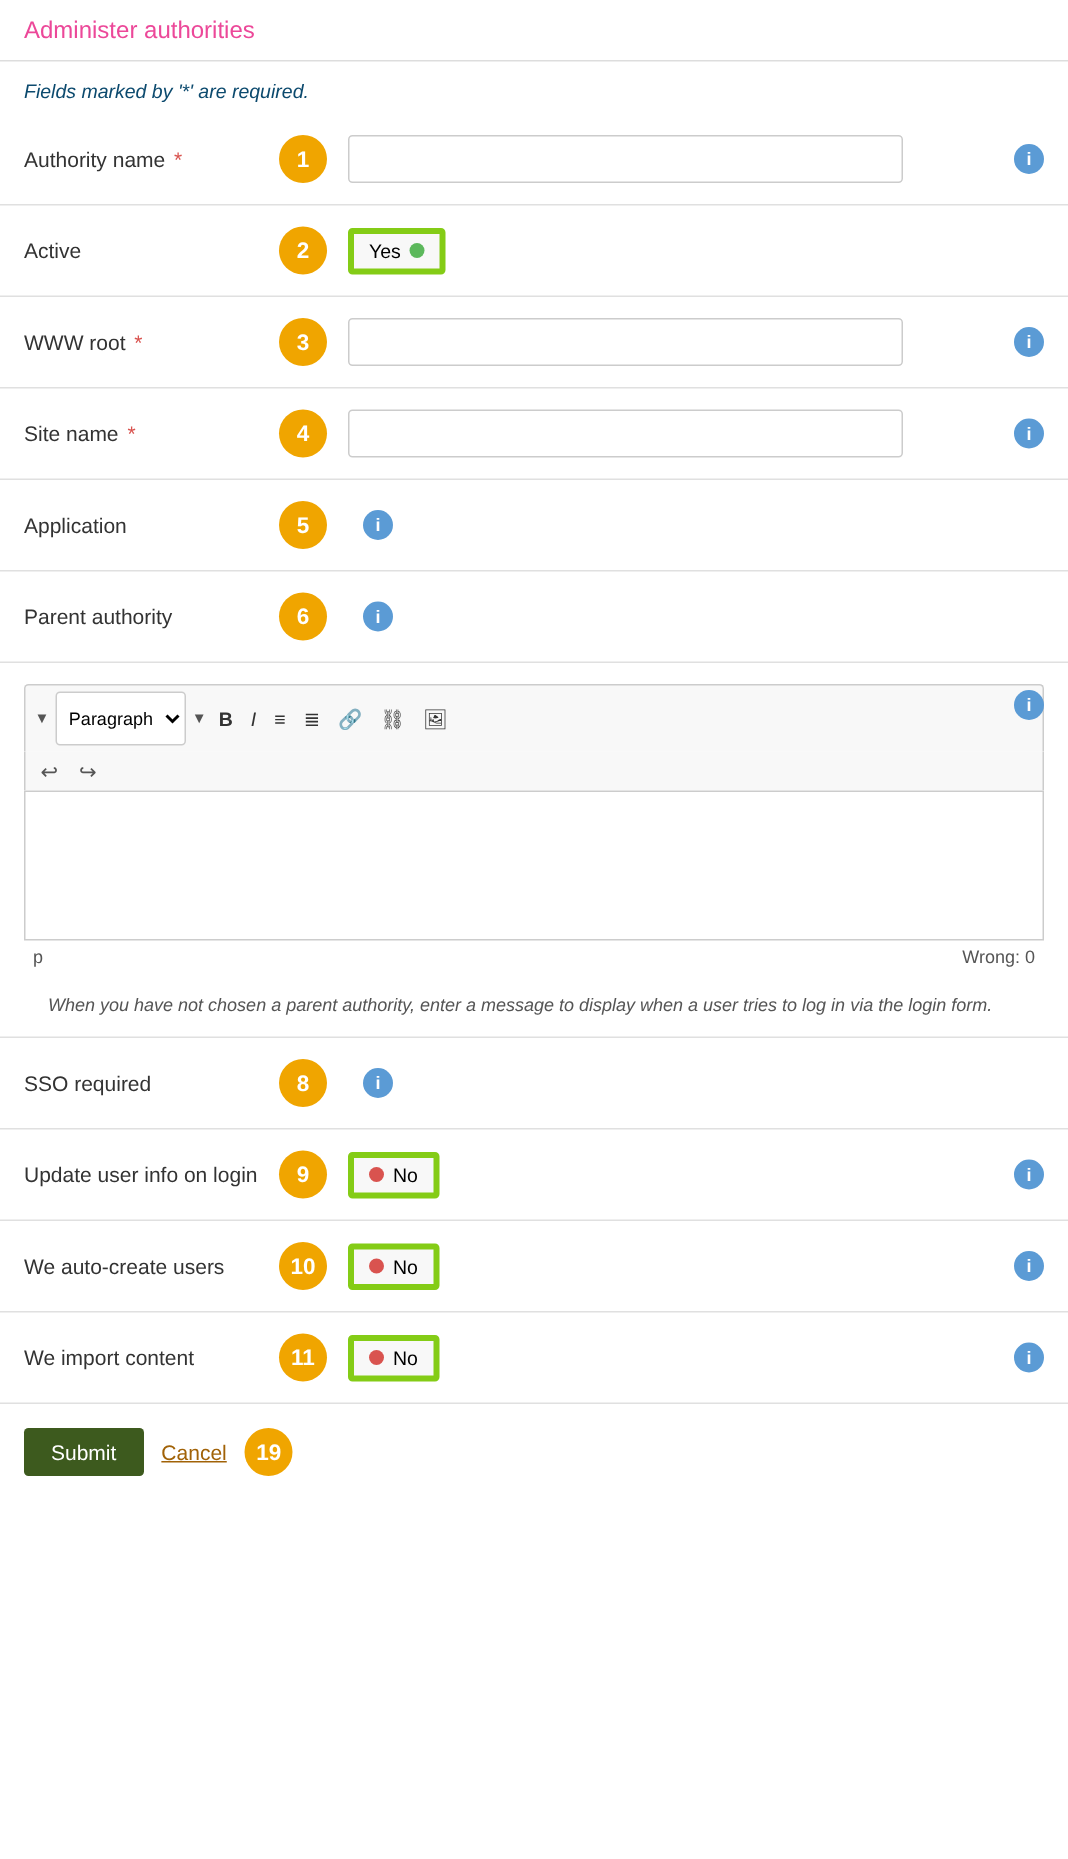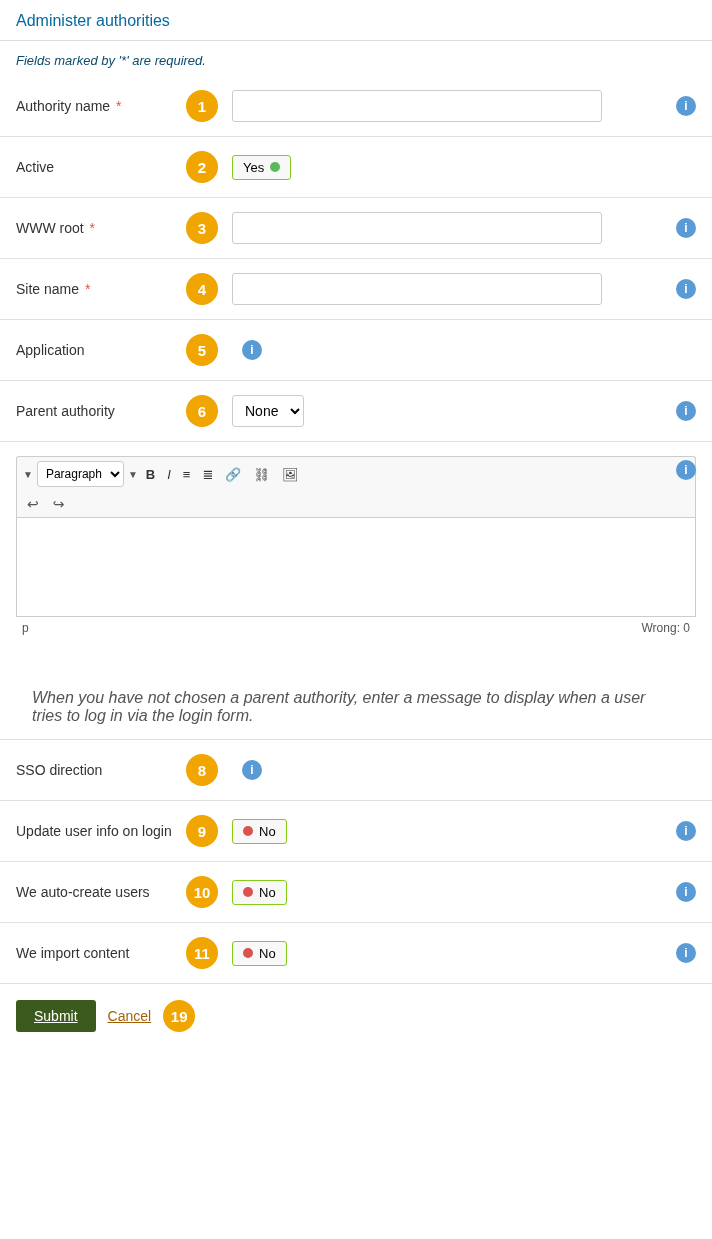--- a/index.html
+++ b/index.html
@@ -11,21 +11,21 @@
       width: 712px;
     }
 
     .page-header {
       padding: 12px 16px 10px;
       border-bottom: 1px solid #ddd;
     }
     .page-header h1 {
       font-size: 16px;
       font-weight: normal;
-      color: #0369a1;
+      color: #ec4899;
     }
 
     .required-note {
       padding: 12px 16px 8px;
       color: #0c4a6e;
       font-style: italic;
       font-size: 13px;
     }
 
     .form-row {
@@ -88,21 +88,21 @@
       height: 32px;
       border: 1px solid #ccc;
       border-radius: 3px;
       padding: 4px 8px;
       font-size: 14px;
     }
 
     .toggle-btn {
       display: inline-flex;
       align-items: center;
-      border: 1px solid #84cc16;
+      border: 4px solid #84cc16;
       border-radius: 3px;
       padding: 4px 10px;
       background: #f8f8f8;
       cursor: pointer;
       font-size: 13px;
       gap: 6px;
     }
 
     .toggle-dot {
       width: 10px;
@@ -162,21 +162,21 @@
       cursor: pointer;
       font-size: 13px;
       color: #333;
       padding: 2px 4px;
     }
 
     .toolbar-btn-bold { font-weight: bold; }
     .toolbar-btn-italic { font-style: italic; }
 
     .toolbar-select {
-      height: 26px;
+      height: 36px;
       border: 1px solid #ccc;
       font-size: 12px;
       background: #fff;
       padding: 0 4px;
     }
 
     .toolbar-chevron {
       font-size: 10px;
       color: #555;
     }
@@ -193,24 +193,23 @@
       display: flex;
       align-items: center;
       justify-content: space-between;
       padding: 4px 6px 10px;
       font-size: 12px;
       color: #555;
     }
 
     .editor-info-text {
       font-style: italic;
-      font-size: 16px;
+      font-size: 12px;
       color: #555;
       padding: 8px 16px 14px;
-      margin-top: 36px;
     }
 
     .editor-info-icon {
       position: absolute;
       right: 0;
       top: 4px;
     }
 
     
     .action-row {
@@ -221,21 +220,20 @@
     }
 
     .submit-btn {
       background: #3d5a1e;
       color: #fff;
       border: none;
       padding: 8px 18px;
       border-radius: 3px;
       font-size: 14px;
       cursor: pointer;
-      text-decoration: underline;
     }
 
     .cancel-link {
       color: #a16207;
       text-decoration: underline;
       cursor: pointer;
       font-size: 14px;
       background: none;
       border: none;
     }
@@ -304,25 +302,20 @@
 
 <div class="form-row">
   <div class="field-label">Application</div>
   <div class="step-badge">5</div>
   <div class="info-icon">i</div>
 </div>
 
 <div class="form-row">
   <div class="field-label">Parent authority</div>
   <div class="step-badge">6</div>
-  <div class="field-control">
-    <select>
-      <option>None</option>
-    </select>
-  </div>
   <div class="info-icon">i</div>
 </div>
 
 <div class="wrong-login-section">
 
   <div style="position:relative;">
 
     <div class="editor-toolbar">
       <span class="toolbar-chevron">▼</span>
       <select class="toolbar-select">
@@ -353,21 +346,21 @@
       </span>
     </div>
 
     <div class="info-icon editor-info-icon">i</div>
   </div>
 
   <div class="editor-info-text">When you have not chosen a parent authority, enter a message to display when a user tries to log in via the login form.</div>
 </div>
 
 <div class="form-row">
-  <div class="field-label">SSO direction</div>
+  <div class="field-label">SSO required</div>
   <div class="step-badge">8</div>
   <div class="info-icon">i</div>
 </div>
 
 <div class="form-row">
   <div class="field-label">Update user info on login</div>
   <div class="step-badge">9</div>
   <div class="field-control">
     <button class="toggle-btn">
       <span class="toggle-dot dot-red"></span>

